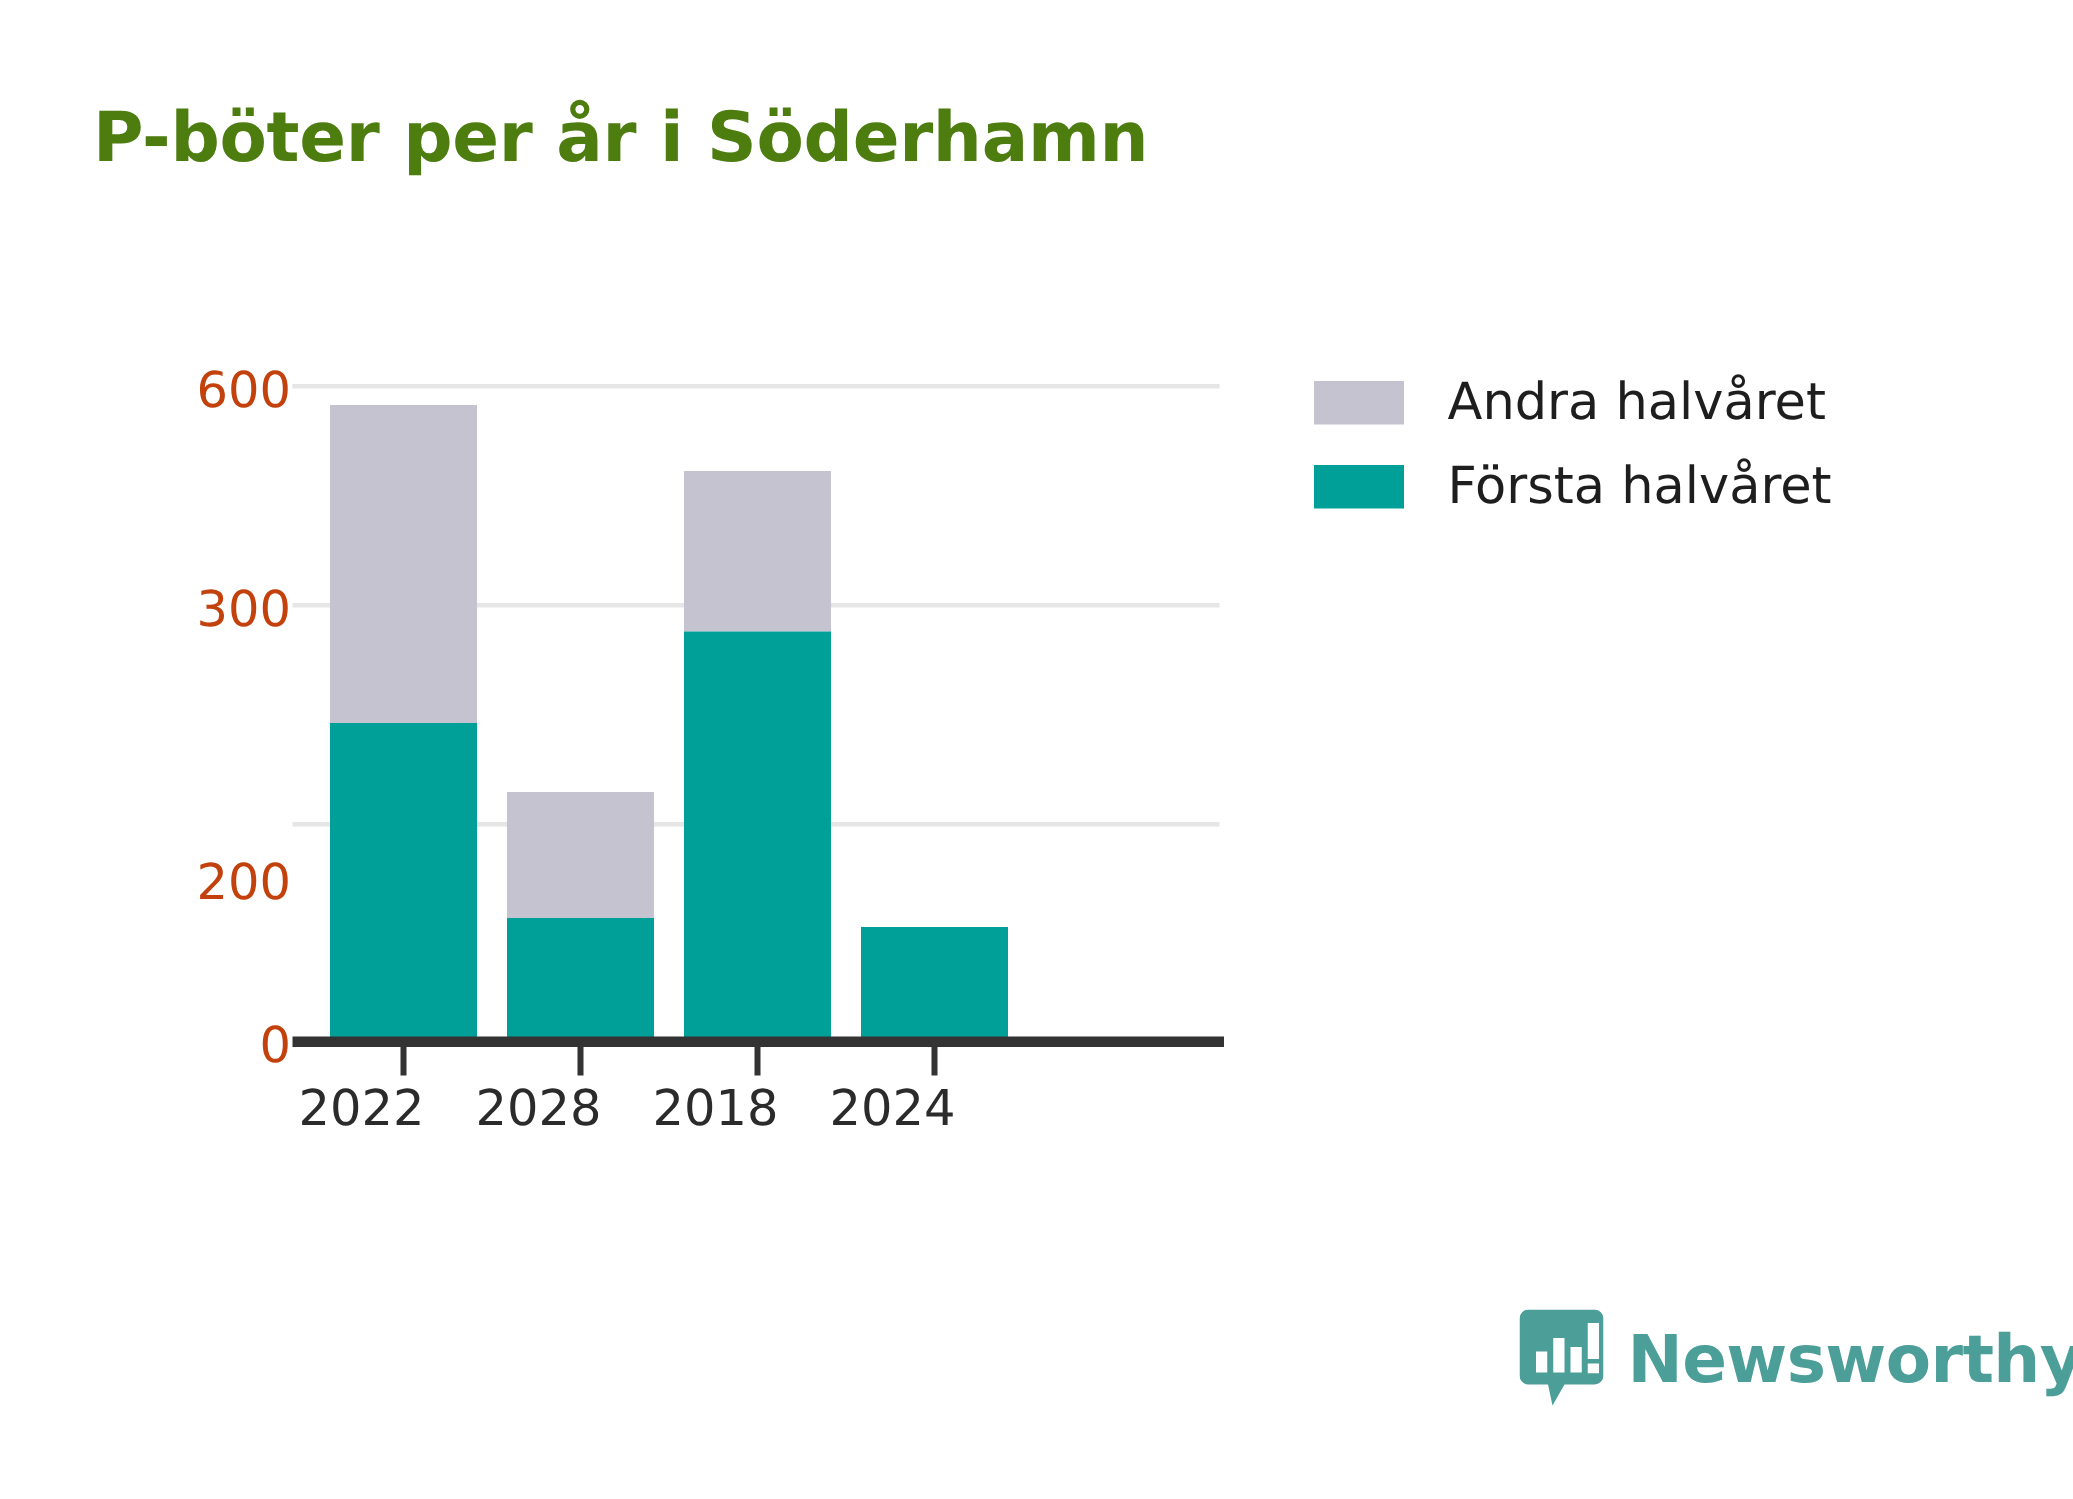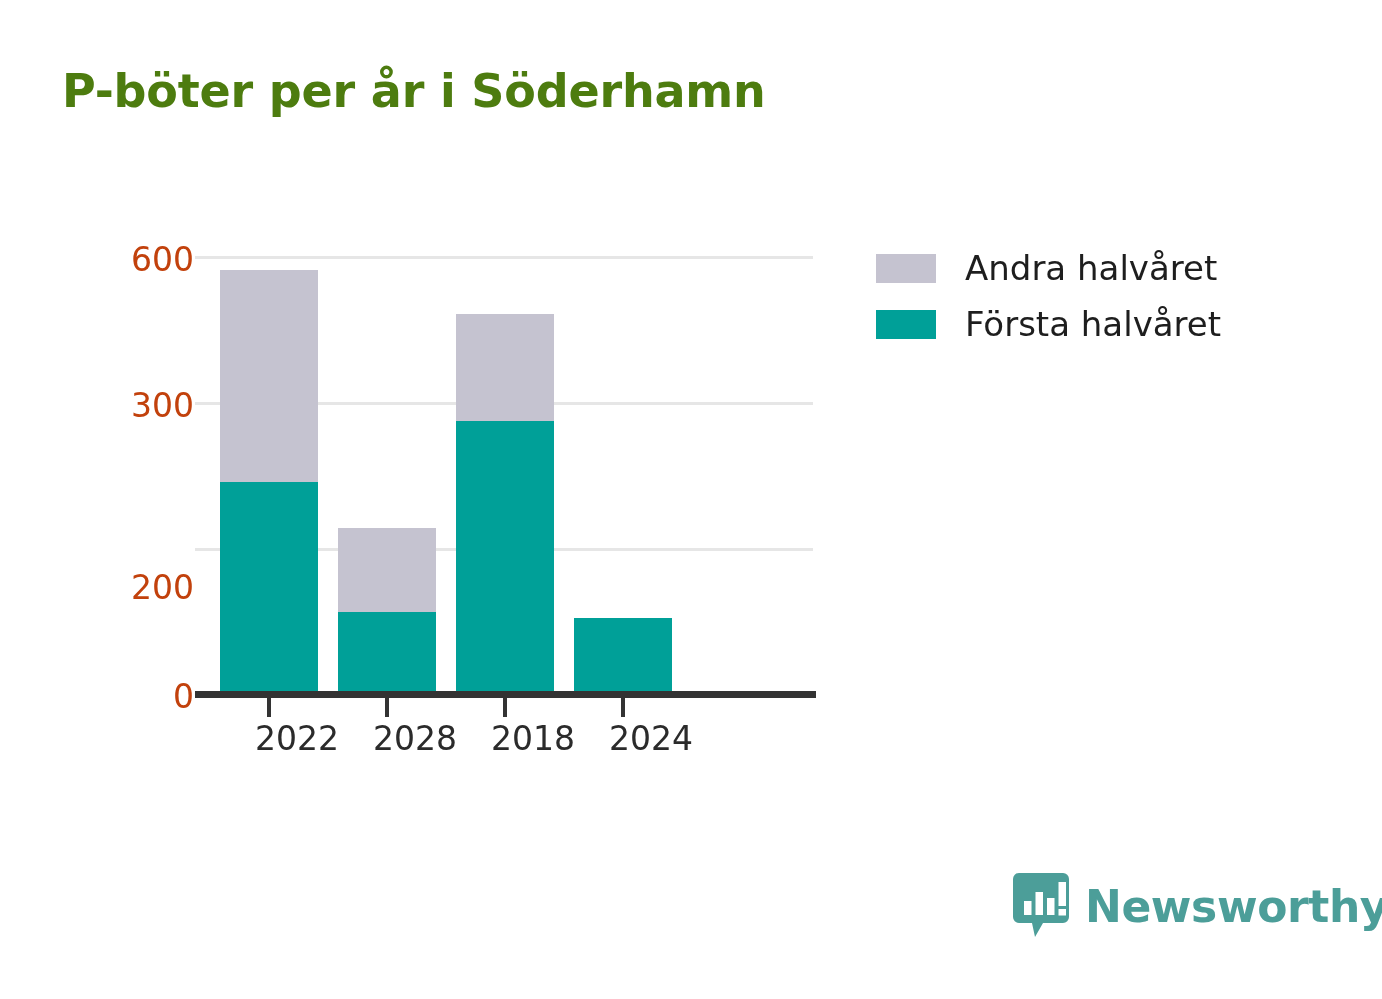--- a/index.html
+++ b/index.html
@@ -70,21 +70,21 @@
     height: 19px;
     background: #333333;
     top: 698px;
   }
 
   .x-tick-label {
     position: absolute;
     top: 719px;
     font-size: 33px;
     color: #2b2b2b;
-    text-align: right;
+    text-align: left;
     width: 140px;
   }
 
   .bar-group {
     position: absolute;
     bottom: 0;
   }
 
   .bar-seg {
     position: absolute;

